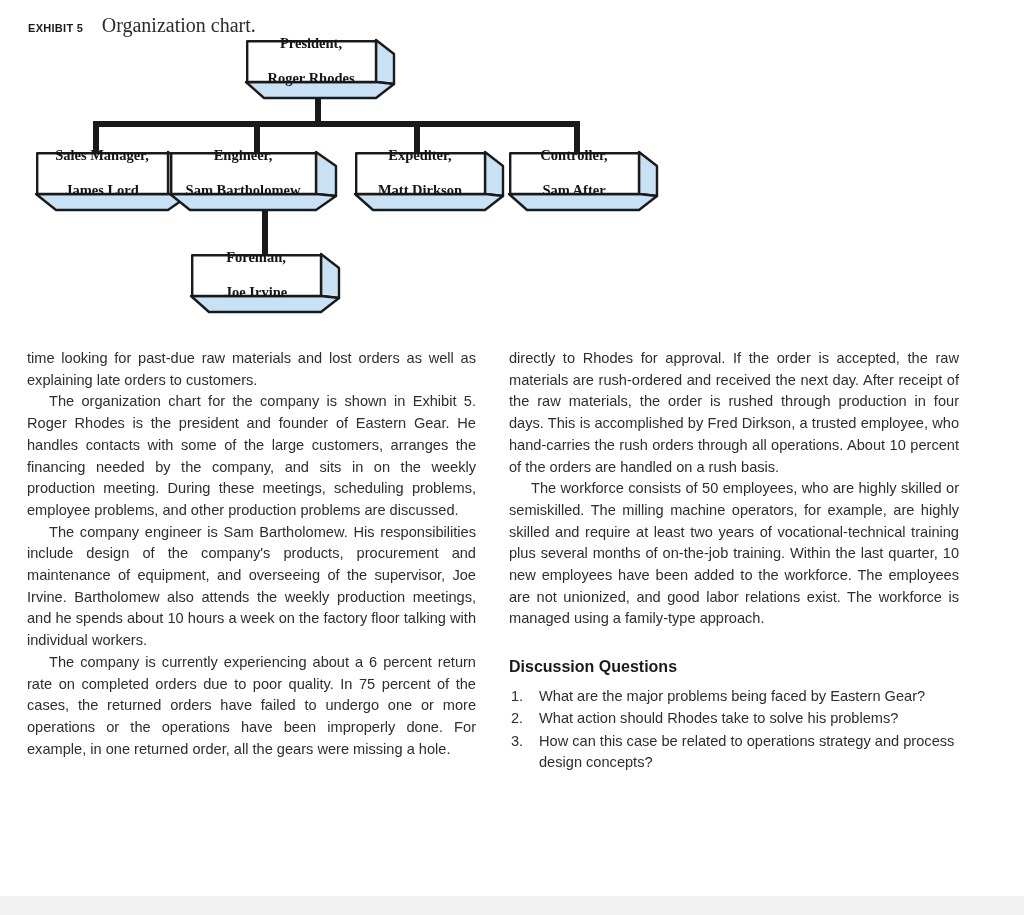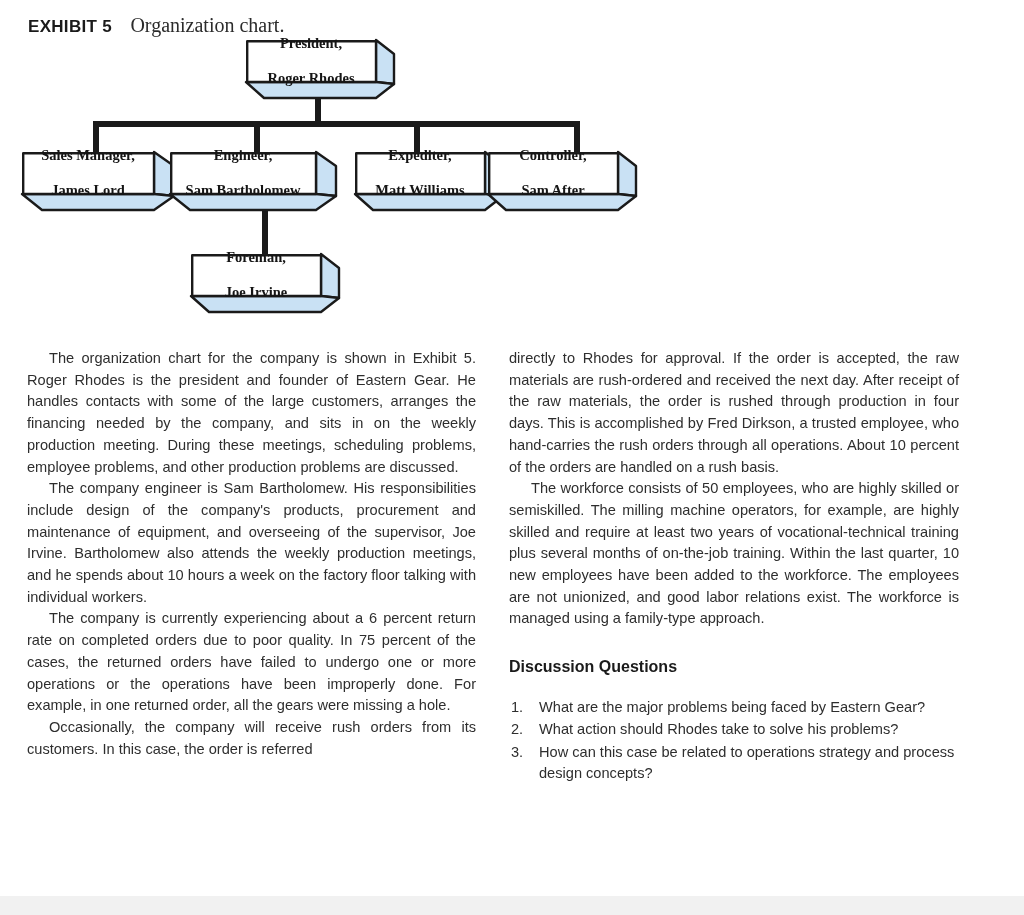--- a/index.html
+++ b/index.html
@@ -12,21 +12,21 @@
     overflow:hidden;
   }
 
   
   #exhibit-header{
     position:absolute; left:28px; top:14px;
     white-space:nowrap;
   }
   #exhibit-header .ex-label{
     font-family:"Liberation Sans", sans-serif;
-    font-weight:bold; font-size:17px; letter-spacing:.3px;
+    font-weight:bold; font-size:11px; letter-spacing:.3px;
     color:#1a1a1a;
   }
   #exhibit-header .ex-caption{
     font-family:"Liberation Serif", serif;
     font-size:20px; color:#2b2b2b; margin-left:14px;
   }
 
   
   #org-chart{
     position:absolute; left:0; top:0; width:1024px; height:330px;
@@ -70,21 +70,21 @@
   #col-left{ left:27px; width:449px; }
   #col-right{ left:509px; width:450px; }
   .col p{ margin:0; text-indent:22px; }
   .col p.noindent{ text-indent:0; }
 
   #discussion-heading{
     font-weight:bold;
     font-size:16px;
     color:#1a1a1a;
     margin-top:26px;
-    margin-bottom:19px;
+    margin-bottom:8px;
     letter-spacing:0px;
   }
   ol.questions{
     margin:0; padding:0; list-style:none;
   }
   ol.questions li{
     position:relative;
     padding-left:30px;
     margin-bottom:1px;
     font-size:14.6px;
@@ -126,21 +126,21 @@
       <polygon points="130,0 148,14 148,44 130,42" fill="#c9e1f4" stroke="#1a1a1a" stroke-width="2.4" stroke-linejoin="round"></polygon>
       <polygon points="0,42 130,42 148,44 130,58 18,58" fill="#c9e1f4" stroke="#1a1a1a" stroke-width="2.4" stroke-linejoin="round"></polygon>
       <rect x="1.2" y="1.2" width="128.8" height="40.8" fill="#ffffff" stroke="#1a1a1a" stroke-width="2.4" stroke-linejoin="round"></rect>
     </svg>
     <div class="label">
       <span>President,</span>
       <span>Roger Rhodes</span>
     </div>
   </div>
 
-  <div class="node" style="--w:152px; --h:58px; --dx:20px; --dy:16px; left:22px; top:152px;">
+  <div class="node" style="--w:152px; --h:58px; --dx:20px; --dy:16px; left:36px; top:152px;">
     <svg width="152" height="58" viewBox="0 0 152 58">
       <polygon points="132,0 152,14 152,44 132,42" fill="#c9e1f4" stroke="#1a1a1a" stroke-width="2.4" stroke-linejoin="round"></polygon>
       <polygon points="0,42 132,42 152,44 132,58 20,58" fill="#c9e1f4" stroke="#1a1a1a" stroke-width="2.4" stroke-linejoin="round"></polygon>
       <rect x="1.2" y="1.2" width="130.8" height="40.8" fill="#ffffff" stroke="#1a1a1a" stroke-width="2.4" stroke-linejoin="round"></rect>
     </svg>
     <div class="label">
       <span>Sales Manager,</span>
       <span>James Lord</span>
     </div>
   </div>
@@ -158,25 +158,25 @@
   </div>
 
   <div class="node" style="--w:148px; --h:58px; --dx:18px; --dy:16px; left:355px; top:152px;border-radius:13px;">
     <svg width="148" height="58" viewBox="0 0 148 58">
       <polygon points="130,0 148,14 148,44 130,42" fill="#c9e1f4" stroke="#1a1a1a" stroke-width="2.4" stroke-linejoin="round"></polygon>
       <polygon points="0,42 130,42 148,44 130,58 18,58" fill="#c9e1f4" stroke="#1a1a1a" stroke-width="2.4" stroke-linejoin="round"></polygon>
       <rect x="1.2" y="1.2" width="128.8" height="40.8" fill="#ffffff" stroke="#1a1a1a" stroke-width="2.4" stroke-linejoin="round"></rect>
     </svg>
     <div class="label">
       <span>Expediter,</span>
-      <span>Matt Williams</span>
-    </div>
-  </div>
-
-  <div class="node" style="--w:148px; --h:58px; --dx:18px; --dy:16px; left:488px; top:152px;">
+      <span>Matt Dirkson</span>
+    </div>
+  </div>
+
+  <div class="node" style="--w:148px; --h:58px; --dx:18px; --dy:16px; left:509px; top:152px;">
     <svg width="148" height="58" viewBox="0 0 148 58">
       <polygon points="130,0 148,14 148,44 130,42" fill="#c9e1f4" stroke="#1a1a1a" stroke-width="2.4" stroke-linejoin="round"></polygon>
       <polygon points="0,42 130,42 148,44 130,58 18,58" fill="#c9e1f4" stroke="#1a1a1a" stroke-width="2.4" stroke-linejoin="round"></polygon>
       <rect x="1.2" y="1.2" width="128.8" height="40.8" fill="#ffffff" stroke="#1a1a1a" stroke-width="2.4" stroke-linejoin="round"></rect>
     </svg>
     <div class="label">
       <span>Controller,</span>
       <span>Sam After</span>
     </div>
   </div>
@@ -191,24 +191,24 @@
       <span>Foreman,</span>
       <span>Joe Irvine</span>
     </div>
   </div>
 
 </div>
 
 <div id="body-text">
 
   <div class="col" id="col-left">
+    <p class="noindent">time looking for past-due raw materials and lost orders as well as explaining late orders to customers.</p>
     <p>The organization chart for the company is shown in Exhibit 5. Roger Rhodes is the president and founder of Eastern Gear. He handles contacts with some of the large customers, arranges the financing needed by the company, and sits in on the weekly production meeting. During these meetings, scheduling problems, employee problems, and other production problems are discussed.</p>
     <p>The company engineer is Sam Bartholomew. His responsibilities include design of the company's products, procurement and maintenance of equipment, and overseeing of the supervisor, Joe Irvine. Bartholomew also attends the weekly production meetings, and he spends about 10 hours a week on the factory floor talking with individual workers.</p>
     <p>The company is currently experiencing about a 6 percent return rate on completed orders due to poor quality. In 75 percent of the cases, the returned orders have failed to undergo one or more operations or the operations have been improperly done. For example, in one returned order, all the gears were missing a hole.</p>
-    <p>Occasionally, the company will receive rush orders from its customers. In this case, the order is referred</p>
   </div>
 
   <div class="col" id="col-right">
     <p class="noindent">directly to Rhodes for approval. If the order is accepted, the raw materials are rush-ordered and received the next day. After receipt of the raw materials, the order is rushed through production in four days. This is accomplished by Fred Dirkson, a trusted employee, who hand-carries the rush orders through all operations. About 10 percent of the orders are handled on a rush basis.</p>
     <p>The workforce consists of 50 employees, who are highly skilled or semiskilled. The milling machine operators, for example, are highly skilled and require at least two years of vocational-technical training plus several months of on-the-job training. Within the last quarter, 10 new employees have been added to the workforce. The employees are not unionized, and good labor relations exist. The workforce is managed using a family-type approach.</p>
 
     <div id="discussion-heading">Discussion Questions</div>
 
     <ol class="questions">
       <li>

